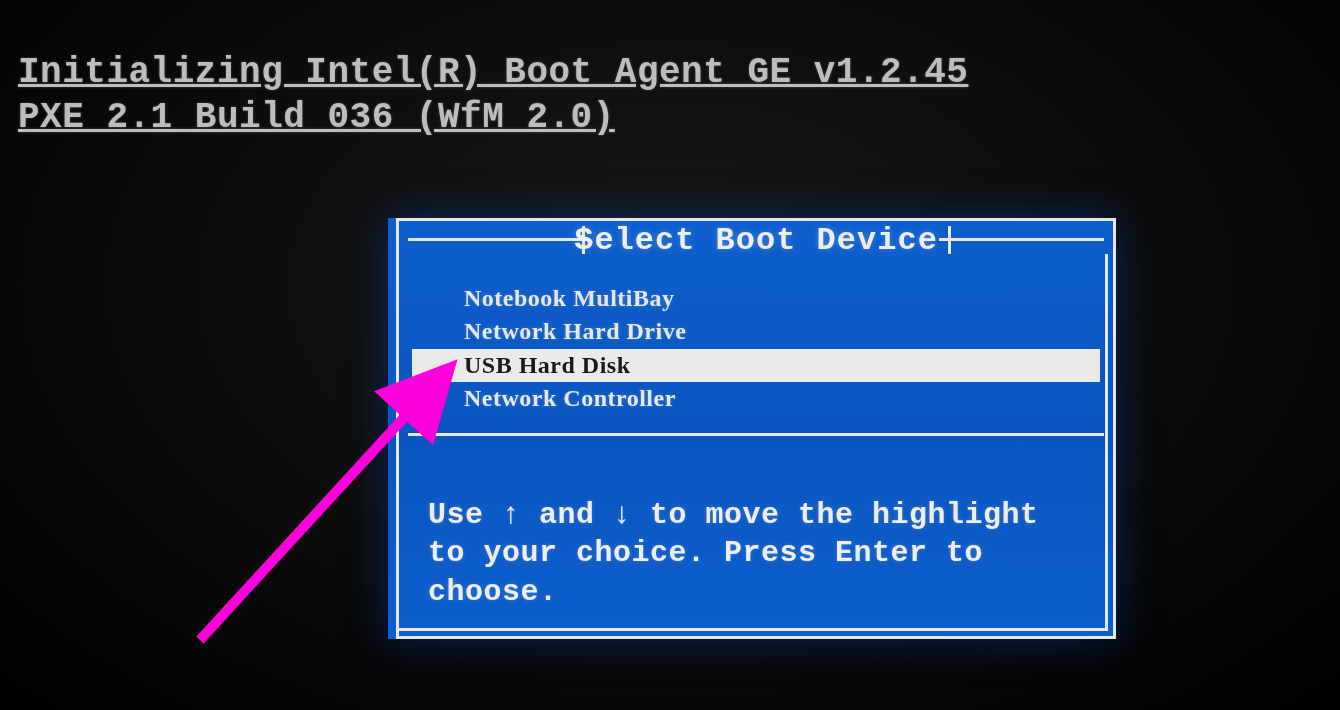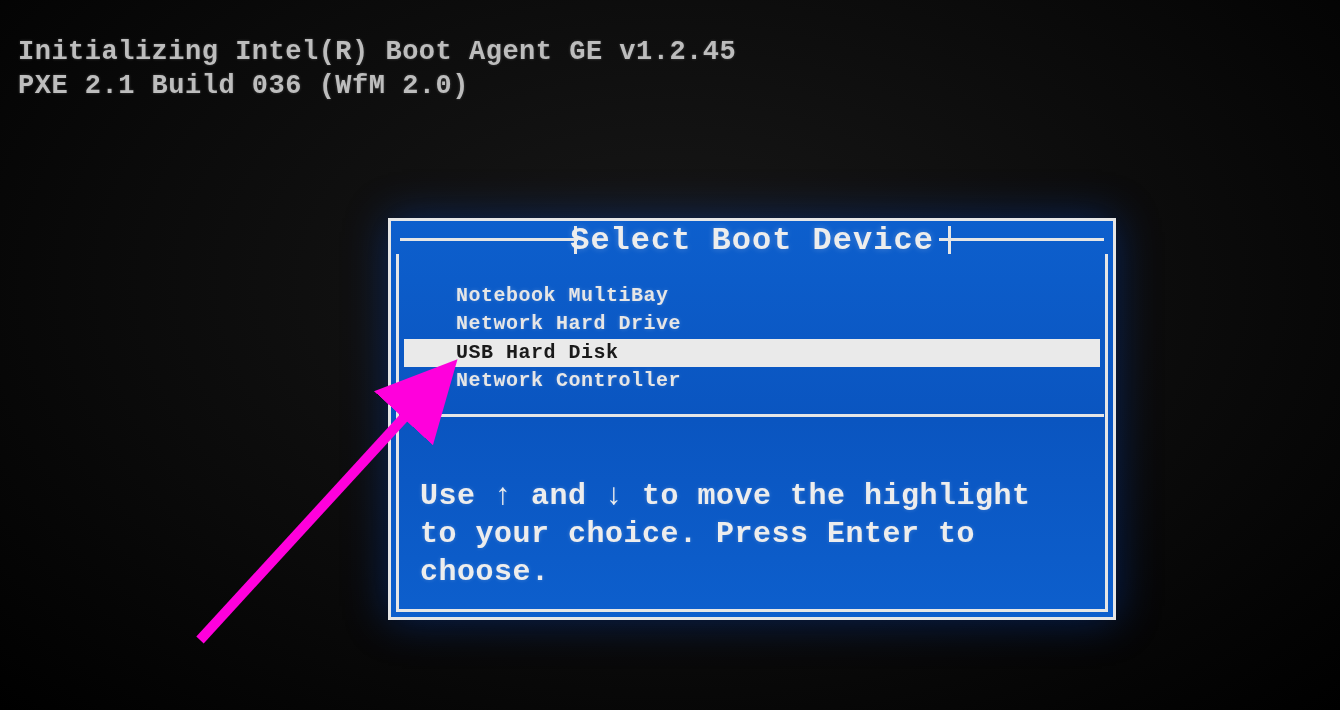--- a/index.html
+++ b/index.html
@@ -17,36 +17,38 @@
       overflow: hidden;
     }
     .screen {
       width: 100%;
       height: 100%;
       position: relative;
       background: radial-gradient(ellipse at 50% 40%, #181818 0%, #0a0a0a 60%, #000 100%);
     }
     .init-text {
       position: absolute;
-      top: 36px;
+      top: 50px;
       left: 18px;
       color: #BDBDBD;
-      font-size: 27px;
+      font-size: 36px;
       line-height: 1.25;
       letter-spacing: 0.5px;
       text-shadow: 0 0 3px rgba(200,200,200,0.3);
+      text-decoration: underline;
     }
     .boot-dialog {
       position: absolute;
       top: 218px;
       left: 388px;
       width: 728px;
       background: #0d5fcd;
       background: linear-gradient(180deg, #0d5fcd 0%, #0a55c0 50%, #0d5fcd 100%);
       box-shadow: 0 0 40px rgba(0, 70, 200, 0.4);
+      padding-left: 8px;
     }
     .outer-frame {
       border: 3px solid #e6e6e6;
       padding: 1px;
     }
     .title-row {
       position: relative;
       height: 36px;
     }
     .title-line-left {
@@ -100,26 +102,27 @@
       border-right: 3px solid #e6e6e6;
       border-bottom: 3px solid #e6e6e6;
       pointer-events: none;
     }
     .menu-area {
       padding: 16px 0 14px 0;
       margin: 8px 12px 0 12px;
     }
     .menu-item {
       color: #e6e6e6;
-      font-size: 20px;
+      font-size: 24px;
       padding: 2px 0 2px 52px;
       letter-spacing: 0.5px;
       cursor: pointer;
       text-shadow: 0 0 4px rgba(255,255,255,0.2);
       line-height: 1.22;
+      font-family: Liberation Serif, serif;
     }
     .menu-item.selected {
       background: #eaeaea;
       color: #1a1a1a;
       text-shadow: none;
     }
     .divider {
       margin: 4px 8px 0 8px;
       border-top: 3px solid #e6e6e6;
     }

